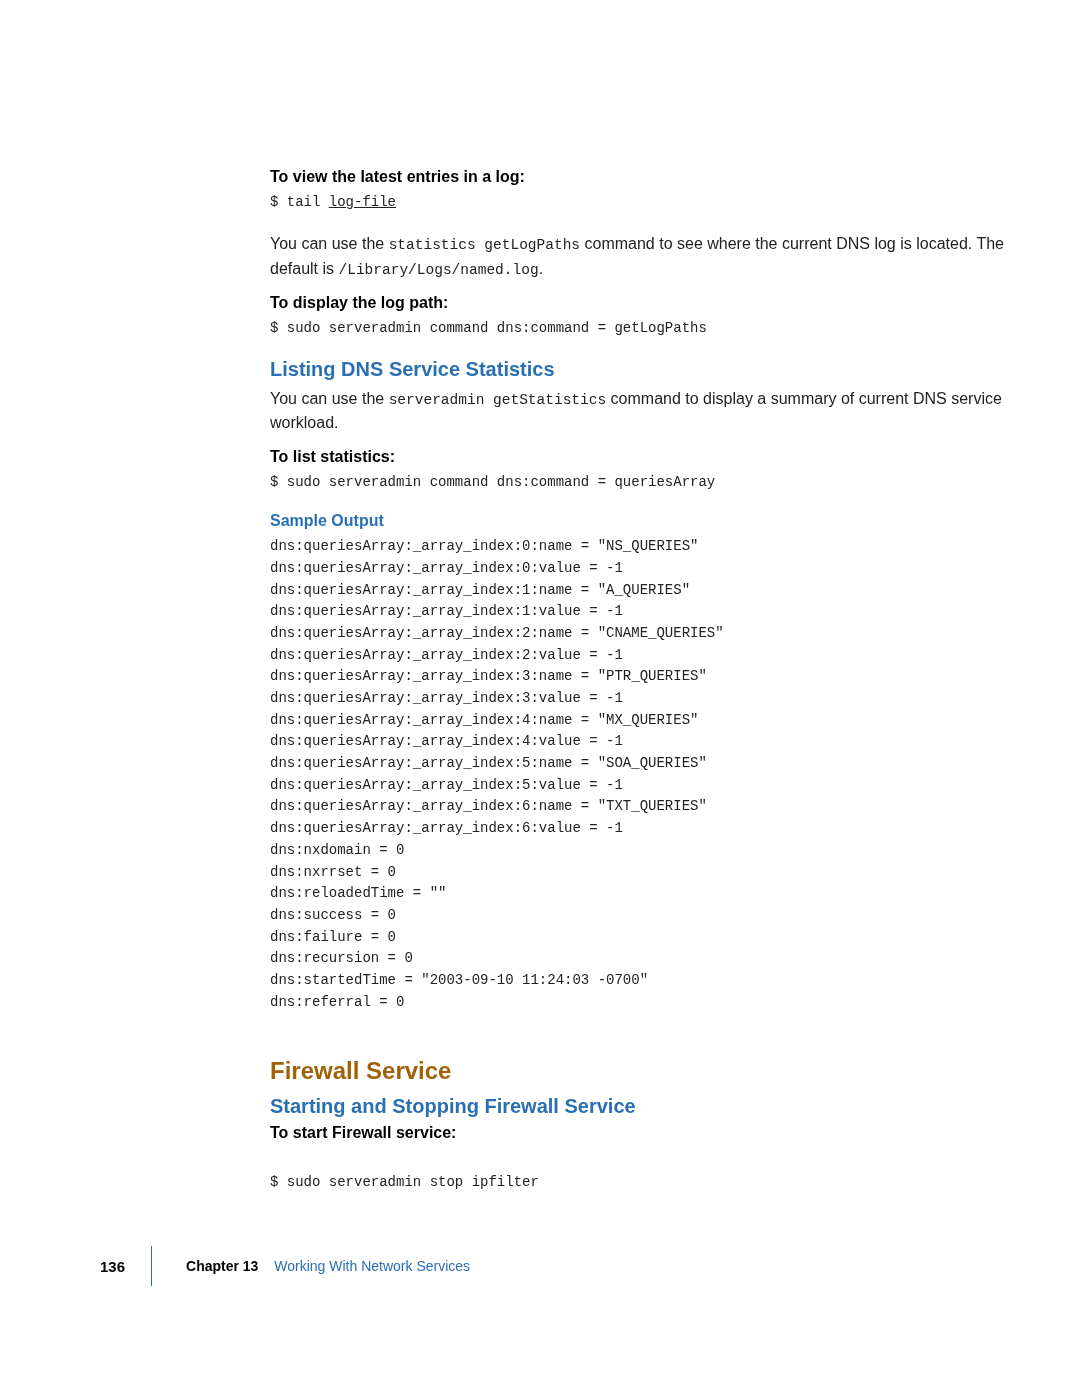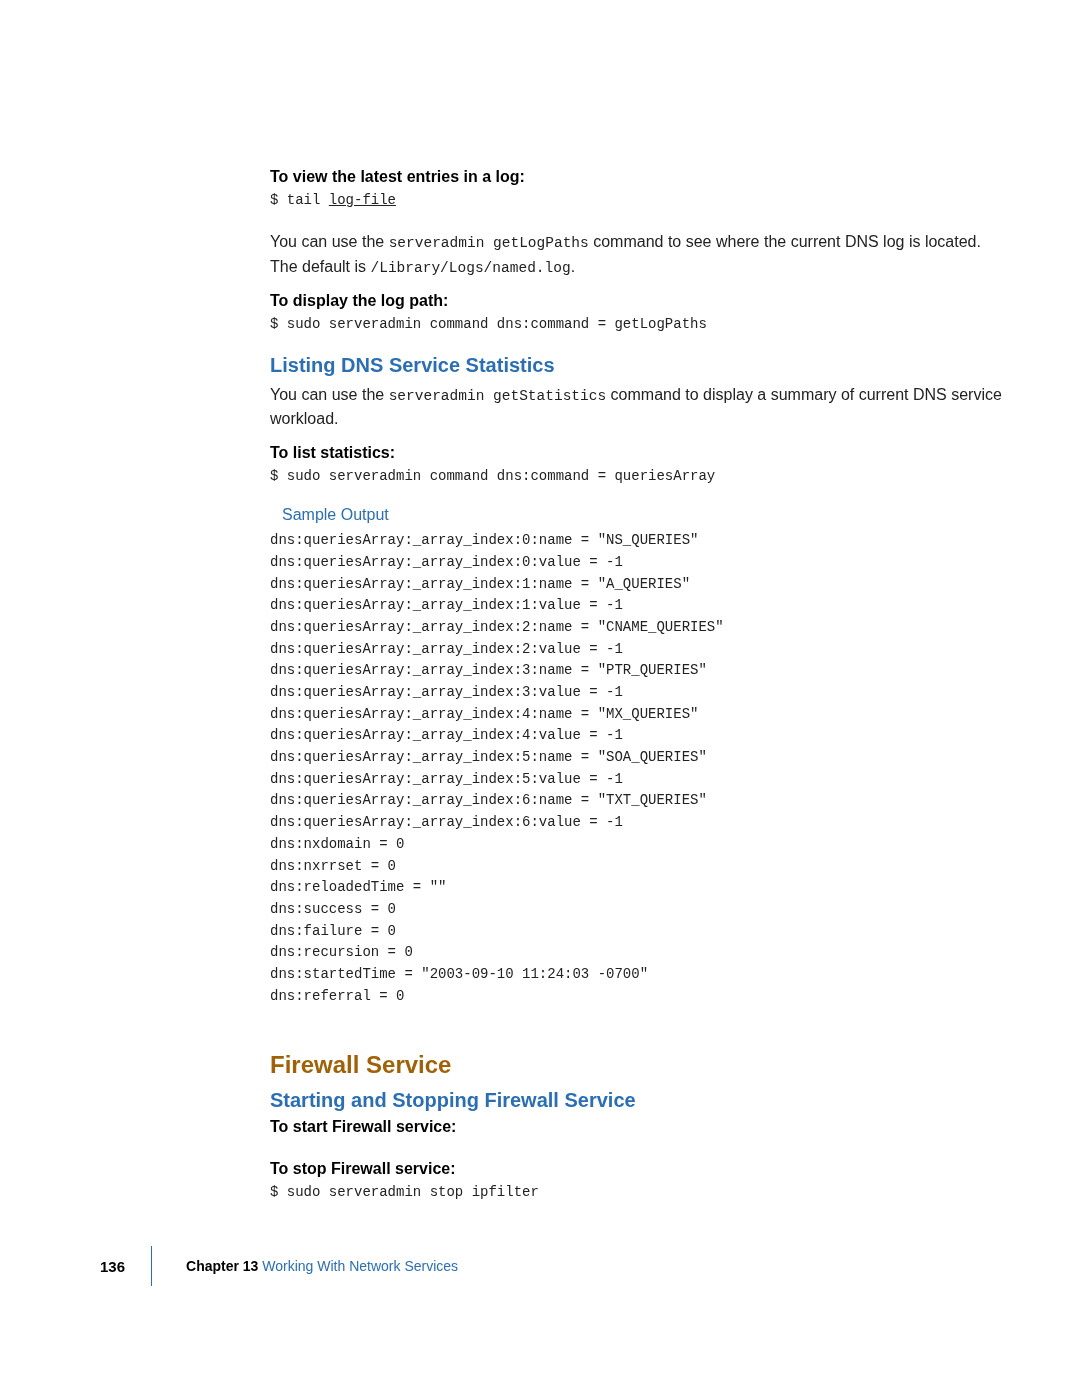--- a/index.html
+++ b/index.html
@@ -20,21 +20,21 @@
   .bold-heading {
     font-weight: 700;
     font-size: 16px;
     margin: 0 0 6px 0;
     color: #000;
   }
   .code-line {
     font-family: "Courier New", Courier, monospace;
     font-size: 14px;
     color: #222;
-    margin: 0 0 4px 0;
+    margin: 8px 0 4px 0;
     white-space: pre;
   }
   .code-line .underline {
     text-decoration: underline;
   }
   .body-text {
     font-size: 16px;
     color: #222;
     line-height: 1.55;
     margin: 0 0 12px 0;
@@ -44,23 +44,23 @@
     font-size: 14.5px;
   }
   .section-blue {
     color: #2a6fb3;
     font-weight: 600;
     font-size: 20px;
     margin: 22px 0 6px 0;
   }
   .sub-blue {
     color: #2a6fb3;
-    font-weight: 400;
+    font-weight: 700;
     font-size: 16px;
-    margin: 22px 0 6px 12px;
+    margin: 22px 0 6px 0;
   }
   .big-blue {
     color: #a16207;
     font-weight: 600;
     font-size: 24px;
     margin: 44px 0 10px 0;
   }
   .spacer-md { height: 18px; }
   .output-block {
     font-family: "Courier New", Courier, monospace;
@@ -89,38 +89,39 @@
     height: 40px;
     background: #2a6fb3;
     margin-right: 34px;
   }
   .footer .chapter {
     font-size: 14px;
   }
   .footer .chapter .chap-label {
     font-weight: 700;
     color: #000;
+    margin-right: 12px;
     text-align: right;
   }
   .footer .chapter .chap-title {
     color: #2a6fb3;
   }
 </style>
 </head>
 <body>
 
 <div class="page">
 
   <div class="bold-heading">To view the latest entries in a log:</div>
   <div class="code-line"><span>$ tail </span><span class="underline">log-file</span></div>
 
   <div class="spacer-md"></div>
 
   <p class="body-text">
-    <span>You can use the </span><span class="inline-code">serveradmin getLogPaths</span><span> command to see where the current DNS log is located. The default is </span><span class="inline-code">/Library/Logs/named.log</span><span>.</span>
+    <span>You can use the </span><span class="inline-code">statistics getLogPaths</span><span> command to see where the current DNS log is located. The default is </span><span class="inline-code">/Library/Logs/named.log</span><span>.</span>
   </p>
 
   <div class="bold-heading">To display the log path:</div>
   <div class="code-line">$ sudo serveradmin command dns:command = getLogPaths</div>
 
   <div class="section-blue">Listing DNS Service Statistics</div>
   <p class="body-text">
     <span>You can use the </span><span class="inline-code">serveradmin getStatistics</span><span> command to display a summary of current DNS service workload.</span>
   </p>
 
@@ -150,21 +151,20 @@
 dns:recursion = 0
 dns:startedTime = "2003-09-10 11:24:03 -0700"
 dns:referral = 0</div>
 
   <div class="big-blue">Firewall Service</div>
   <div class="section-blue" style="margin-top:0;">Starting and Stopping Firewall Service</div>
   <div class="bold-heading">To start Firewall service:</div>
 
   <div class="spacer-md"></div>
 
-  <div class="bold-heading">To stop Firewall service:</div>
   <div class="code-line">$ sudo serveradmin stop ipfilter</div>
 
 </div>
 
 <div class="footer">
   <span class="page-num">136</span>
   <span class="divider"></span>
   <span class="chapter">
     <span class="chap-label">Chapter 13</span>
     <span class="chap-title">Working With Network Services</span>

